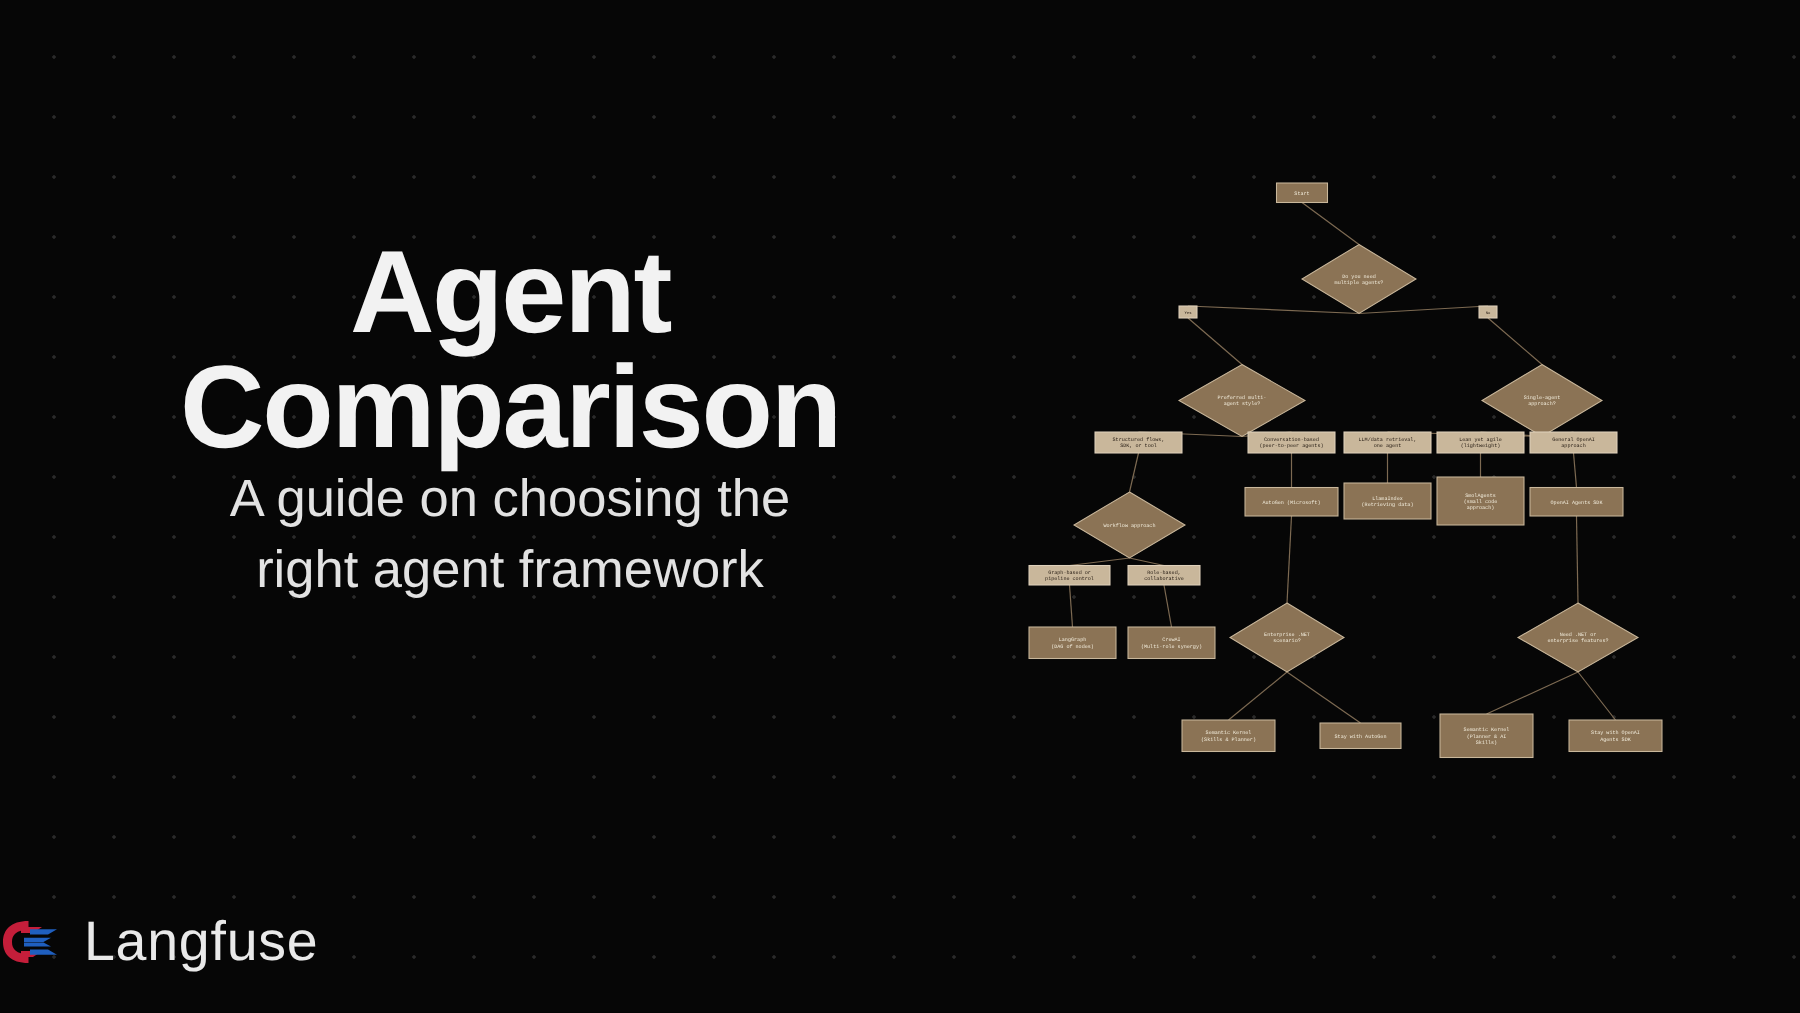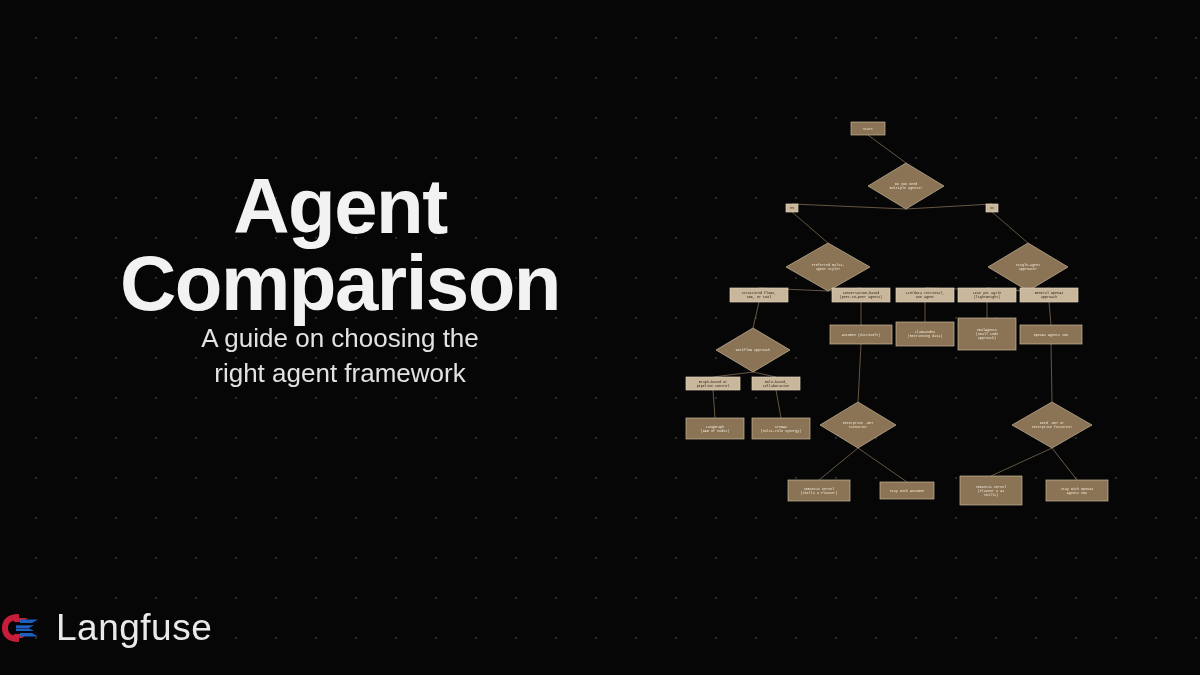--- a/index.html
+++ b/index.html
@@ -20,21 +20,21 @@
   #left-panel{
     position:absolute; left:0; top:0; width:680px; height:560px;
     display:flex; flex-direction:column; align-items:center; justify-content:center;
     padding:0 24px;
   }
   #page-title{
     color:#f2f2f2; font-weight:bold; font-size:78px; line-height:0.98;
     text-align:center; letter-spacing:-1.5px; white-space:pre-line;
   }
   #page-subtitle{
-    color:#e2e2e2; font-size:26px; line-height:1.35;
+    color:#e2e2e2; font-size:35px; line-height:1.35;
     text-align:center; font-weight:400; white-space:pre-line;
   }
   #brand-bar{
     position:absolute; left:0; right:0; bottom:26px;
     display:flex; align-items:center; justify-content:flex-start; gap:14px;
   }
   #brand-name{ color:#e9e9e9; font-size:37px; letter-spacing:0.5px; }
   #flow-wrap{ position:absolute; left:668px; top:96px; width:460px; height:420px; }
   svg.flow{ width:100%; height:100%; overflow:visible; }
   .nodeRect{ fill:#8b7355; stroke:#c9b79b; stroke-width:0.7; }

